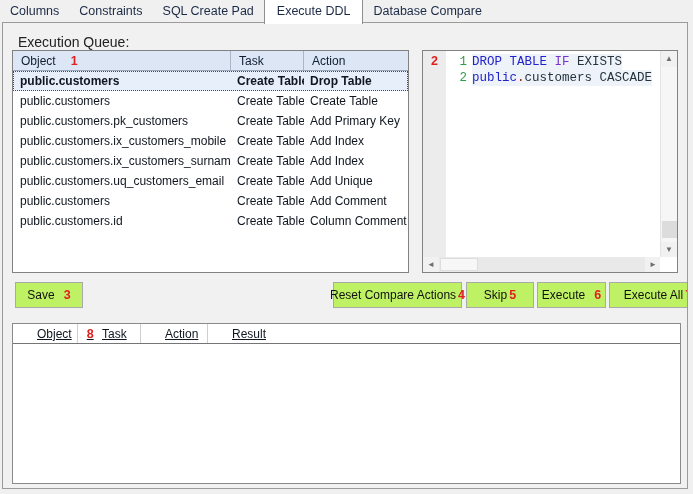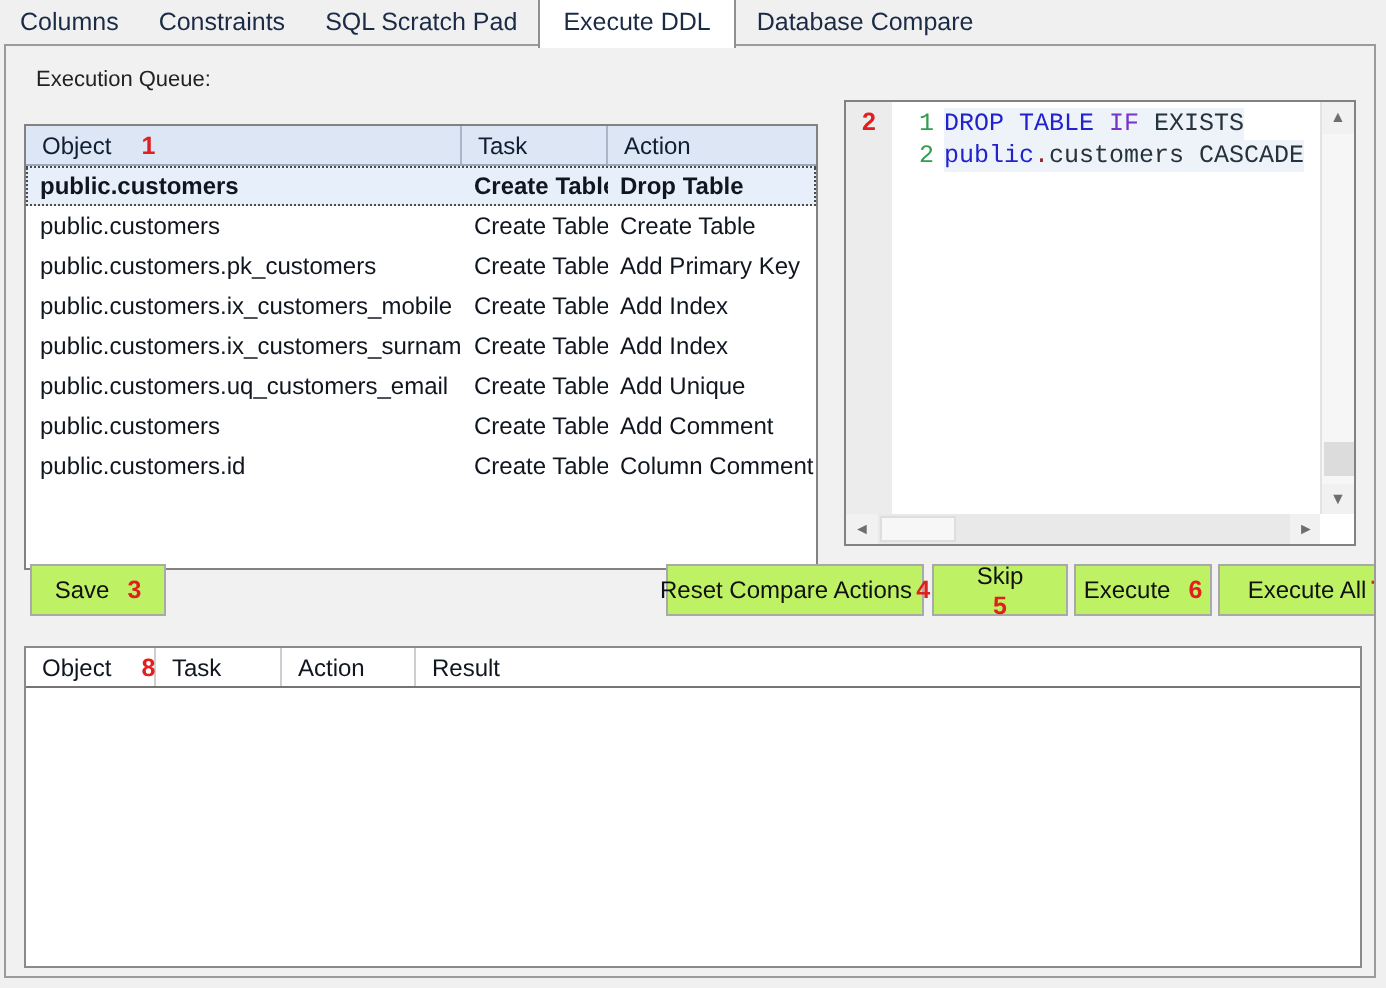--- a/index.html
+++ b/index.html
@@ -30,25 +30,25 @@
     position:relative;
     z-index:3;
   }
   
   .page {
     position:absolute; left:2px; top:22px; width:686px; height:467px;
     background:#f1f1f1;
     border:1px solid #9b9b9b;
     overflow:hidden; z-index:1;
   }
-  .section-label { position:absolute; color:#222222; font-size:11px; }
+  .section-label { position:absolute; color:#222222; font-size:14px; }
   
   .exec-table {
     position:absolute; left:9px; top:27px; width:397px; height:223px;
-    background:#ffffff; border:1px solid #828282; overflow:hidden;margin-top:12px;
+    background:#ffffff; border:1px solid #828282; overflow:hidden;
   }
   .exec-header { display:flex; height:20px; background:#dce6f4; border-bottom:1px solid #9aa8bd; }
   .exec-header .hcell {
     padding:3px 0 0 8px; color:#0f1e33; border-right:1px solid #aab6c8; overflow:hidden; white-space:nowrap;
   }
   .col-object { width:218px; }
   .col-task   { width:73px;  }
   .col-action { flex:1; border-right:none !important; }
   .exec-row { display:flex; height:20px; background:#ffffff; }
   .exec-row .cell { padding:3px 0 0 6px; white-space:nowrap; overflow:hidden; color:#10161f; }
@@ -88,46 +88,46 @@
   .sb-corner { position:absolute; right:0; bottom:0; width:17px; height:15px; background:#ffffff; }
   
   .btn {
     position:absolute; top:259px; height:26px;
     background:#bef264; border:1px solid #a9a9a9;
     display:flex; align-items:center; justify-content:center; gap:9px;
     font-size:12px; color:#111111; cursor:default; white-space:nowrap;
   }
   .btn-save    { left:12px;  width:68px; }
   .btn-reset   { left:330px; width:129px; }
-  .btn-skip    { left:463px; width:68px; gap:2px;flex-direction:column; }
+  .btn-skip    { left:463px; width:68px; gap:2px; }
   .btn-execute { left:534px; width:69px; }
   .btn-execall { left:606px; width:98px; gap:2px; }
   
   .results-table {
     position:absolute; left:9px; top:300px; width:669px; height:161px;
     background:#ffffff; border:1px solid #8a8a8a; overflow:hidden;
   }
   .res-header { display:flex; height:20px; background:#ffffff; border-bottom:1px solid #757575; }
-  .res-header .hcell { padding:3px 0 0 8px; color:#10161f; border-right:1px solid #cfcfcf; white-space:nowrap; }
+  .res-header .hcell { padding:3px 0 0 24px; color:#10161f; border-right:1px solid #cfcfcf; white-space:nowrap;text-decoration:underline; }
   .rcol-object { width:65px; }
   .rcol-task   { width:63px; }
   .rcol-action { width:67px; }
   .rcol-result { flex:1; border-right:none !important; }
   
   .ann { color:#e0201f; font-weight:bold; font-size:12.5px; line-height:1; }
   .ann-header { margin-left:15px; }
   .ann-gutter { position:absolute; left:8px; top:4px; }
 </style>
 </head>
 <body>
 
 <div class="tabbar">
   <span class="tab">Columns</span>
   <span class="tab">Constraints</span>
-  <span class="tab">SQL Scratch Pad</span>
+  <span class="tab">SQL Create Pad</span>
   <span class="tab active">Execute DDL</span>
   <span class="tab">Database Compare</span>
 </div>
 
 <div class="page">
 
   <div class="section-label" style="left:15px; top:11px;">Execution Queue:</div>
 
   <div class="exec-table">
     <div class="exec-header">

